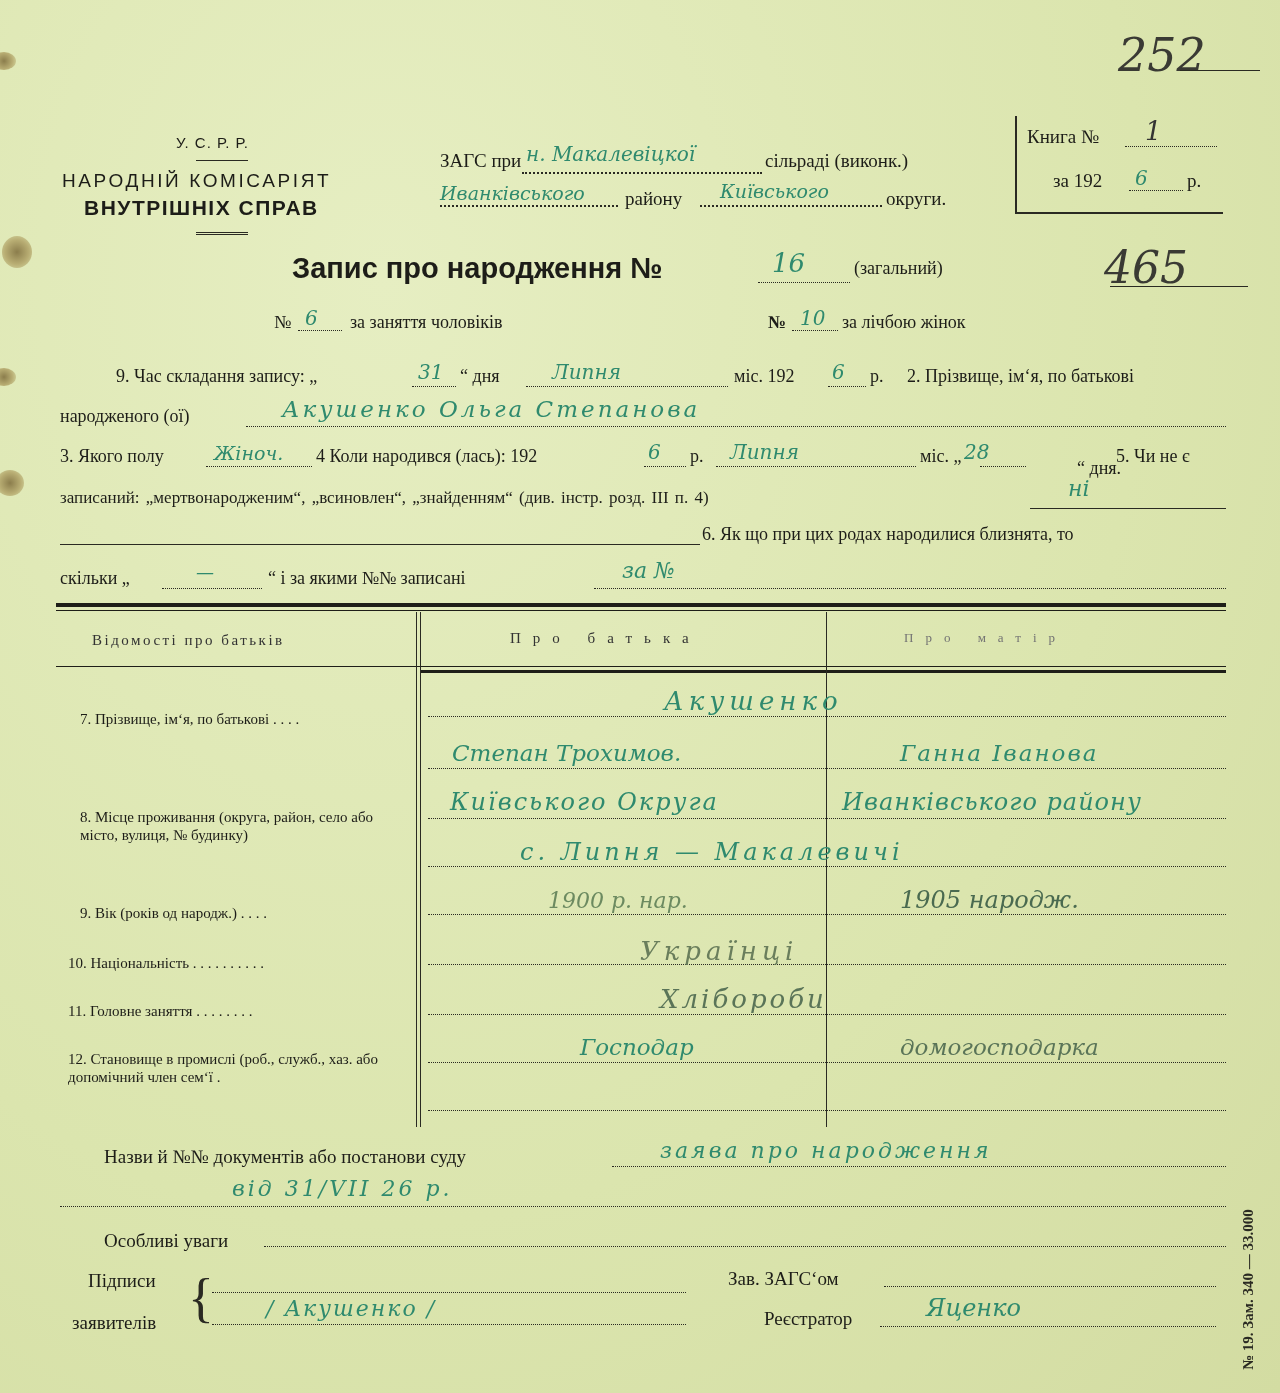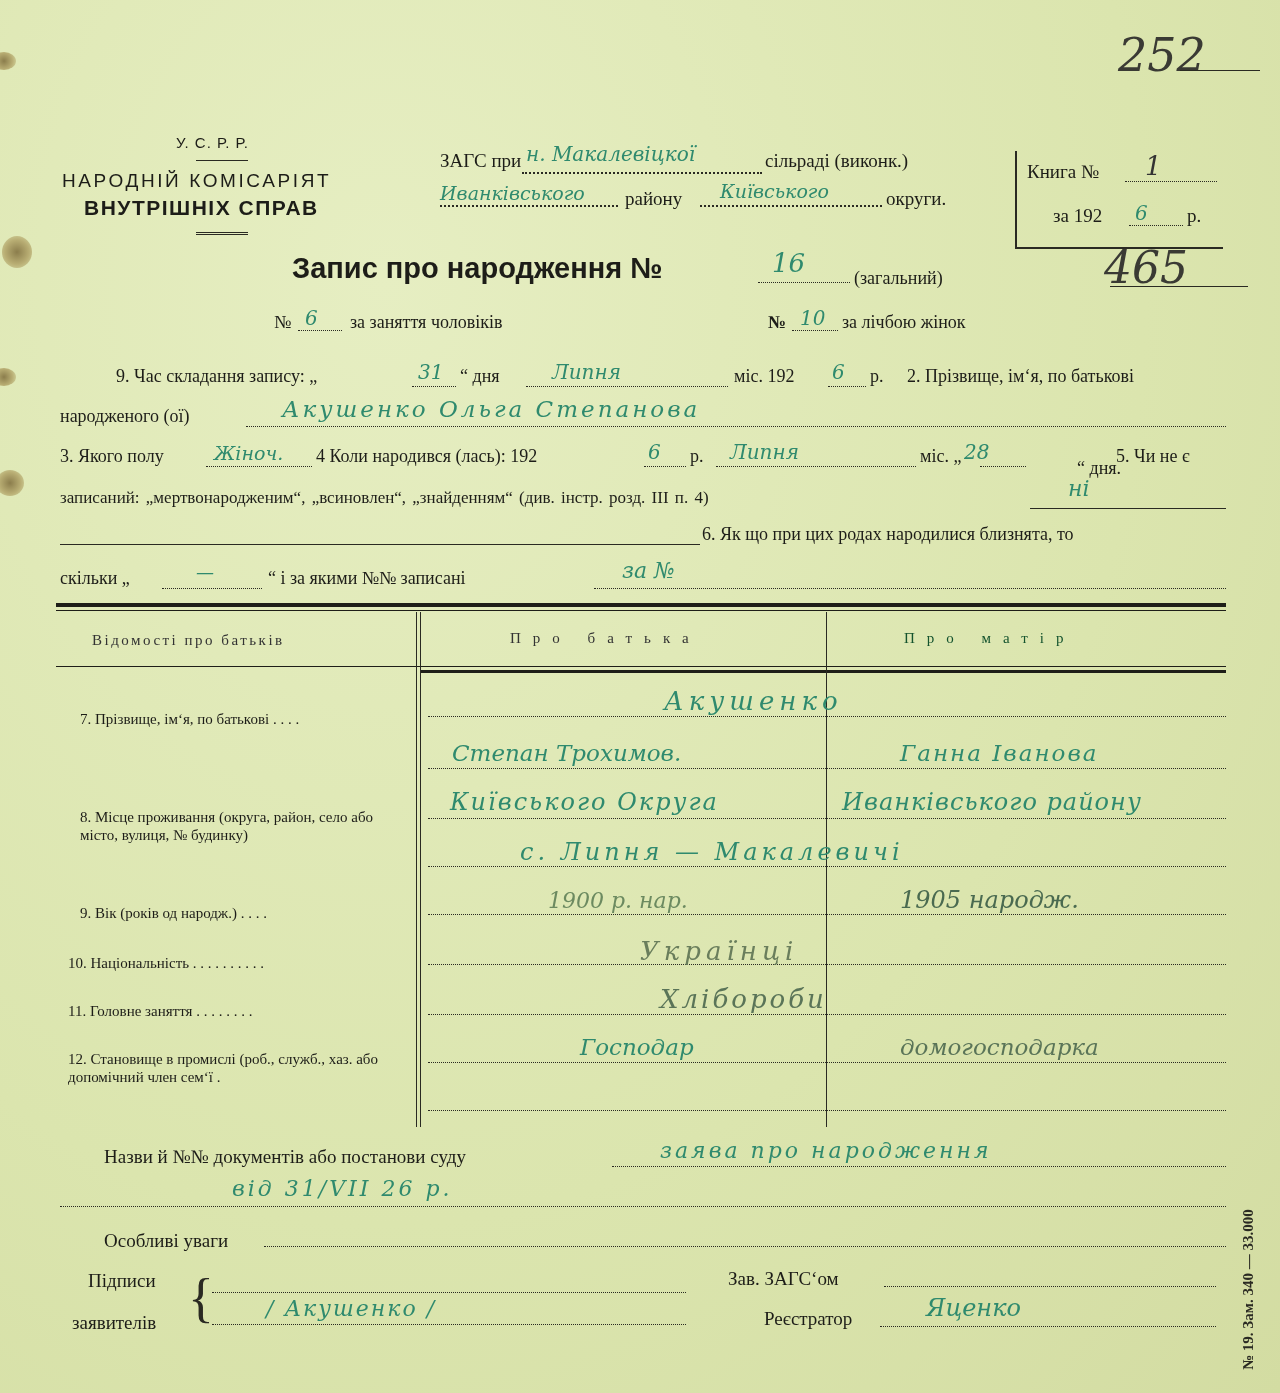--- a/index.html
+++ b/index.html
@@ -45,40 +45,40 @@
   <div class="txt" style="left:765px;top:150px;font-size:19px;">сільраді (виконк.)</div>
 
   <div class="dots" style="left:440px;top:205px;width:178px;"></div>
   <div class="txt hand" style="left:440px;top:182px;font-size:19px;">Иванківського</div>
   <div class="txt" style="left:625px;top:188px;font-size:19px;">району</div>
   <div class="dots" style="left:700px;top:205px;width:182px;"></div>
   <div class="txt hand" style="left:720px;top:180px;font-size:19px;">Київського</div>
   <div class="txt" style="left:886px;top:188px;font-size:19px;">округи.</div>
 </div>
 
-<div style="position:absolute;left:1015px;top:151px;width:206px;height:96px;border-left:2px solid #2a2a22;border-bottom:2px solid #2a2a22;">
+<div style="position:absolute;left:1015px;top:116px;width:206px;height:96px;border-left:2px solid #2a2a22;border-bottom:2px solid #2a2a22;">
   <div class="txt" style="left:10px;top:10px;font-size:19px;">Книга №</div>
   <div class="dots" style="left:108px;top:30px;width:92px;border-bottom-width:1.5px;"></div>
   <div class="txt pencil" style="left:128px;top:0px;font-size:26px;color:#333;">1</div>
   <div class="txt" style="left:36px;top:54px;font-size:19px;">за 192</div>
   <div class="dots" style="left:112px;top:74px;width:54px;border-bottom-width:1.5px;"></div>
   <div class="txt hand" style="left:118px;top:50px;font-size:20px;">6</div>
   <div class="txt" style="left:170px;top:54px;font-size:19px;">р.</div>
 </div>
 
 <div class="txt pencil" style="left:1118px;top:28px;font-size:46px;color:#3a3a34;">252</div>
 <div class="solid" style="left:1180px;top:70px;width:80px;border-bottom-width:1px;"></div>
 <div class="txt pencil" style="left:1104px;top:242px;font-size:44px;color:#3a3a34;">465</div>
 <div class="solid" style="left:1110px;top:286px;width:138px;border-bottom-width:1px;"></div>
 
 <div>
   <div class="txt sans" style="left:292px;top:252px;font-size:29px;font-weight:bold;">Запис про народження №</div>
   <div class="dots" style="left:758px;top:282px;width:92px;border-bottom-width:1.5px;"></div>
   <div class="txt hand" style="left:772px;top:248px;font-size:26px;">16</div>
-  <div class="txt" style="left:854px;top:268px;font-size:18px;">(загальний)</div>
+  <div class="txt" style="left:854px;top:258px;font-size:18px;">(загальний)</div>
 
   <div class="txt" style="left:274px;top:312px;font-size:18px;">№</div>
   <div class="dots" style="left:298px;top:330px;width:44px;border-bottom-width:1.5px;"></div>
   <div class="txt hand" style="left:305px;top:306px;font-size:20px;">6</div>
   <div class="txt" style="left:350px;top:312px;font-size:18px;">за заняття чоловіків</div>
 
   <div class="txt" style="left:768px;top:312px;font-size:18px;font-weight:bold;">№</div>
   <div class="dots" style="left:792px;top:330px;width:46px;border-bottom-width:1.5px;"></div>
   <div class="txt hand" style="left:800px;top:306px;font-size:20px;">10</div>
   <div class="txt" style="left:842px;top:312px;font-size:18px;">за лічбою жінок</div>
@@ -131,21 +131,21 @@
   <div class="dots" style="left:594px;top:588px;width:632px;border-bottom-width:1.5px;"></div>
   <div class="txt hand" style="left:622px;top:558px;font-size:22px;">за №</div>
 </div>
 
 <div>
   <div class="abs" style="left:56px;top:603px;width:1170px;height:0;border-top:4px solid #1e1e18;"></div>
   <div class="abs" style="left:56px;top:610px;width:1170px;height:0;border-top:1px solid #1e1e18;"></div>
 
   <div class="txt" style="left:92px;top:632px;font-size:15px;letter-spacing:2.5px;color:#333;">Відомості про батьків</div>
   <div class="txt" style="left:510px;top:630px;font-size:15px;letter-spacing:12px;color:#333;">Про батька</div>
-  <div class="txt" style="left:904px;top:630px;font-size:15px;letter-spacing:12px;color:#14532d;">Про матір</div>
+  <div class="txt" style="left:904px;top:630px;font-size:13px;letter-spacing:12px;color:#737373;">Про матір</div>
 
   <div class="abs" style="left:56px;top:666px;width:1170px;height:0;border-top:1.5px solid #1e1e18;"></div>
   <div class="abs" style="left:420px;top:670px;width:806px;height:0;border-top:3px solid #1e1e18;"></div>
 
   <div class="dbl-vline" style="left:416px;top:612px;height:515px;"></div>
   <div class="vline" style="left:826px;top:612px;height:515px;"></div>
 
   <div class="rowlabel" style="left:80px;top:710px;">7. Прізвище, ім‘я, по батькові . . . .</div>
   <div class="rowlabel" style="left:80px;top:808px;width:332px;white-space:normal;text-indent:0;">
     <span>8. Місце проживання (округа, район, село або місто, вулиця, № будинку)</span>

